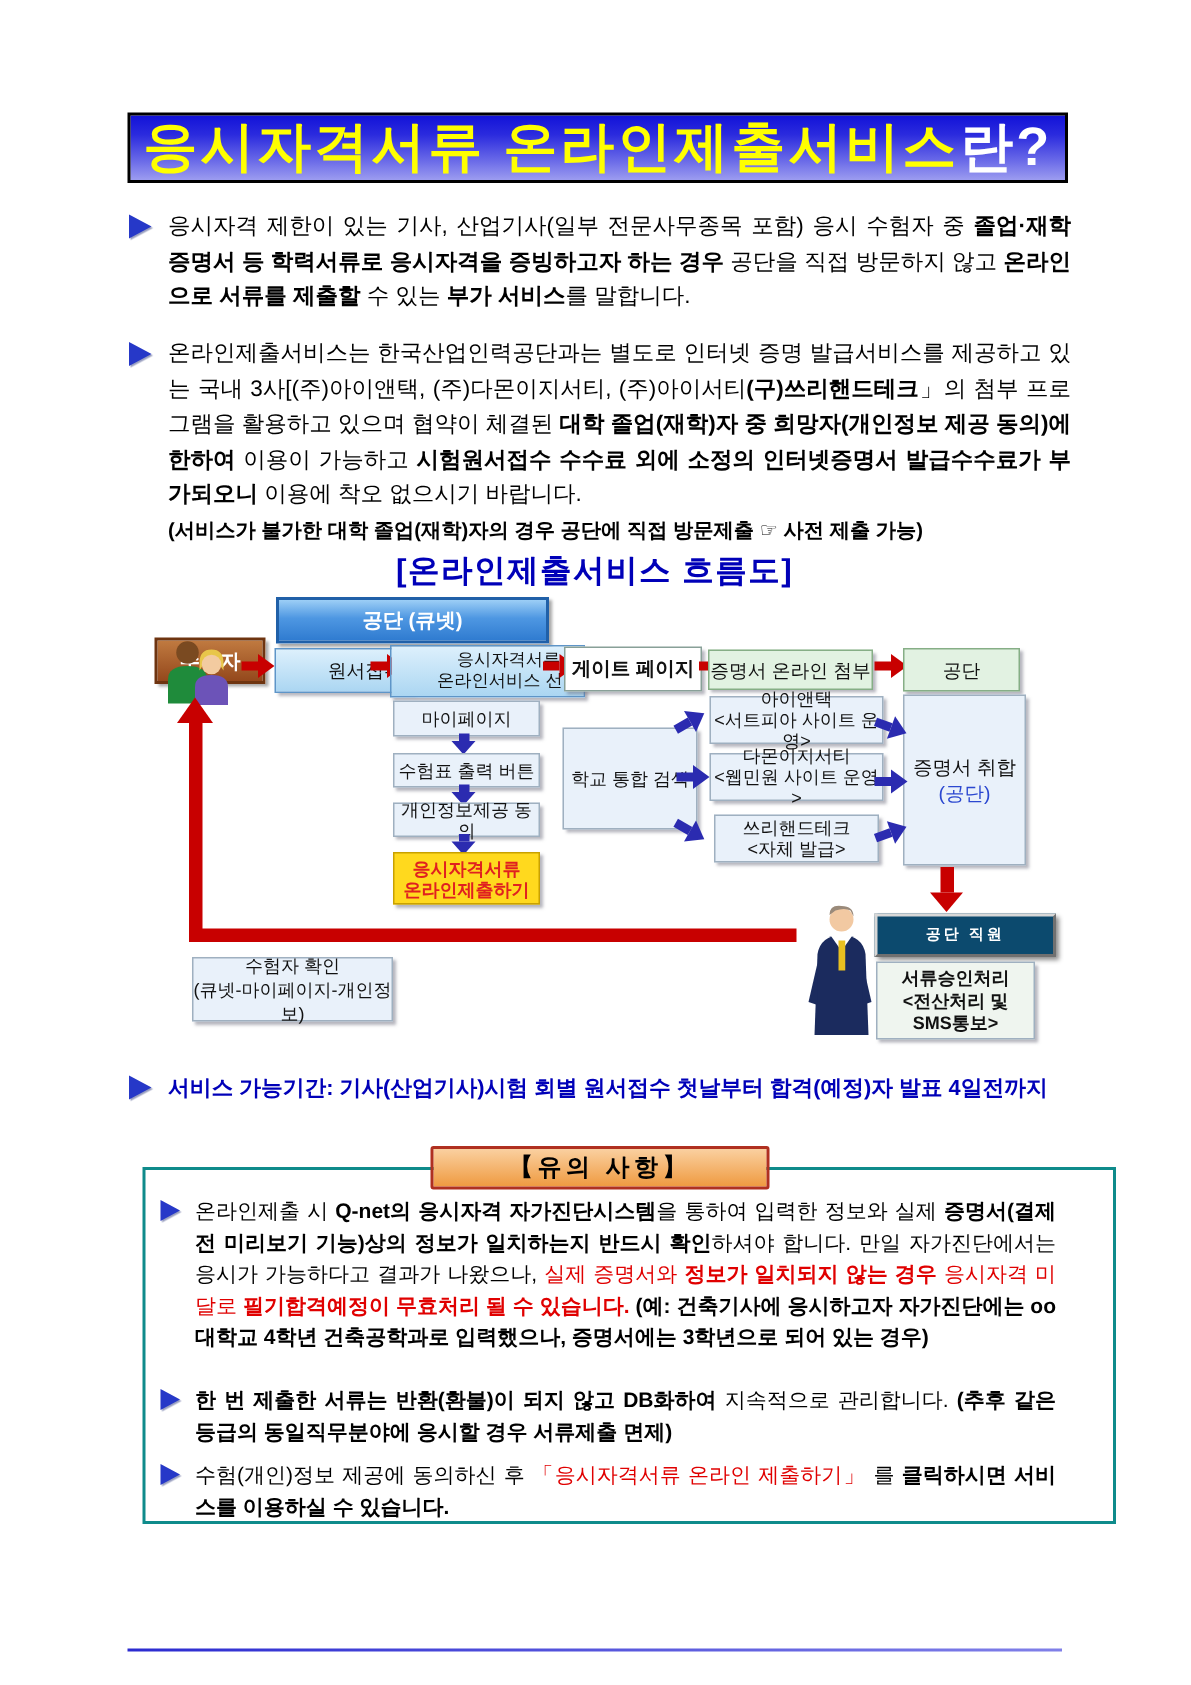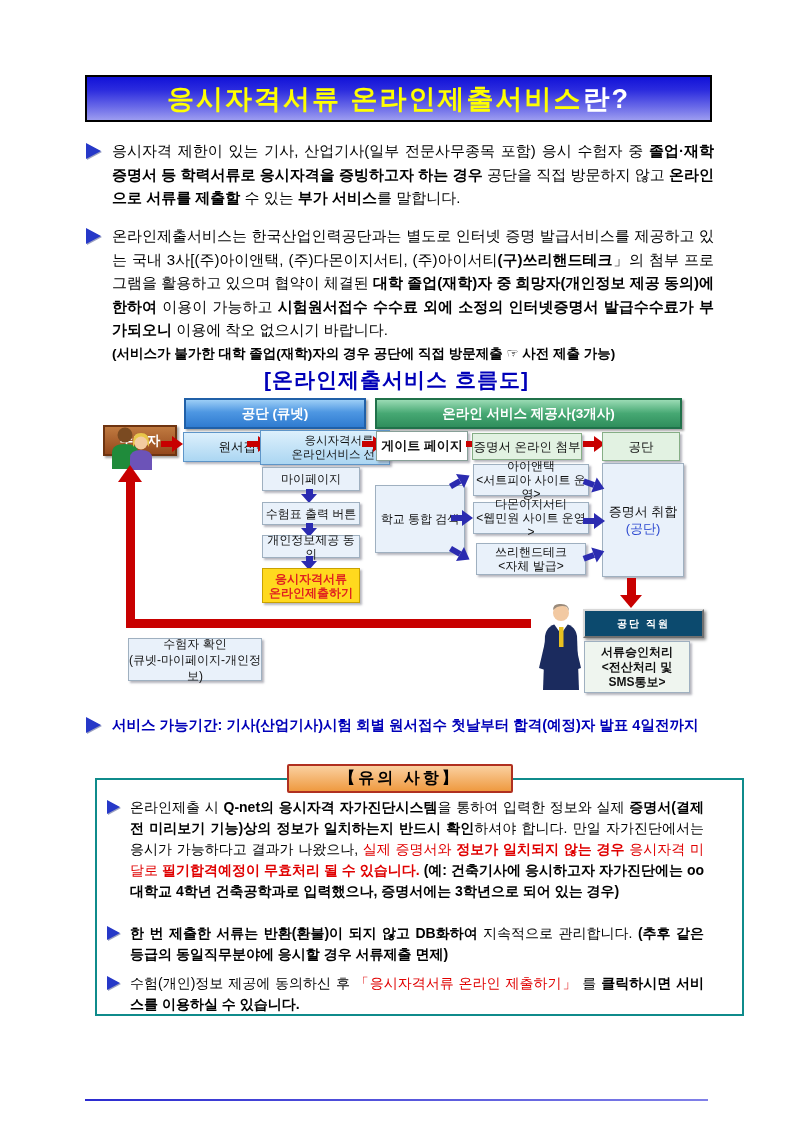--- a/index.html
+++ b/index.html
@@ -4,21 +4,21 @@
 <style>
   html,body{margin:0;padding:0;background:#fff;}
   .page{position:relative;width:794px;height:1123px;background:#fff;overflow:hidden;
         font-family:"Liberation Sans","DejaVu Sans",sans-serif;color:#000;}
 
   
   .title-banner{position:absolute;left:85px;top:75px;width:623px;height:43px;
     border:2px solid #000;
     background:linear-gradient(180deg,#1212D8 0%,#2B2BDE 30%,#6A6AE8 70%,#9C9CF0 100%);
     display:flex;align-items:center;justify-content:center;
-    font-size:27px;font-weight:bold;letter-spacing:2px;}
+    font-size:36px;font-weight:bold;letter-spacing:2px;}
   .title-main{color:#FFFF00;}
   .title-suffix{color:#FFFFFF;}
 
   
   .para{position:absolute;font-size:15px;line-height:23.5px;}
   .ptxt{margin-left:26px;text-align:justify;}
   .b{font-weight:bold;}
   .r{color:#E00000;}
   .rb{color:#E00000;font-weight:bold;}
   .smallnote{font-size:13.5px;font-weight:bold;}
@@ -115,21 +115,20 @@
       <div class="smallnote">(서비스가 불가한 대학 졸업(재학)자의 경우 공단에 직접 방문제출 ☞ 사전 제출 가능)</div>
     </div>
   </div>
 
   <div class="flow-title">[온라인제출서비스 흐름도]</div>
 
   <div class="flow">
 
     <div class="fh brown" style="left:103px;top:5px;width:70px;height:27px;margin-top:27px;">수험자</div>
     <div class="fh hblue" style="left:184px;top:5px;width:178px;height:27px;">공단 (큐넷)</div>
-    <div class="fh hgreen" style="left:375px;top:5px;width:303px;height:27px;">온라인 서비스 제공사(3개사)</div>
 
     <div style="position:absolute;left:106px;top:32px;">
       <svg width="54" height="46" viewBox="0 0 54 46">
         <circle cx="19" cy="10" r="7.5" fill="#7A4A21"></circle>
         <path d="M6 44 L6 28 Q6 19 19 19 Q32 19 32 28 L32 44 Z" fill="#1F8B3B"></path>
         <path d="M27 17 Q27 8 35 8 Q43 8 43 17 L43 22 Q39 15 35 15 Q31 15 27 22 Z" fill="#E8C64A"></path>
         <circle cx="35" cy="18" r="6.5" fill="#F3CBA0"></circle>
         <path d="M24 45 L24 33 Q24 25 35 25 Q46 25 46 33 L46 45 Z" fill="#6C53B8"></path>
       </svg>
     </div>

